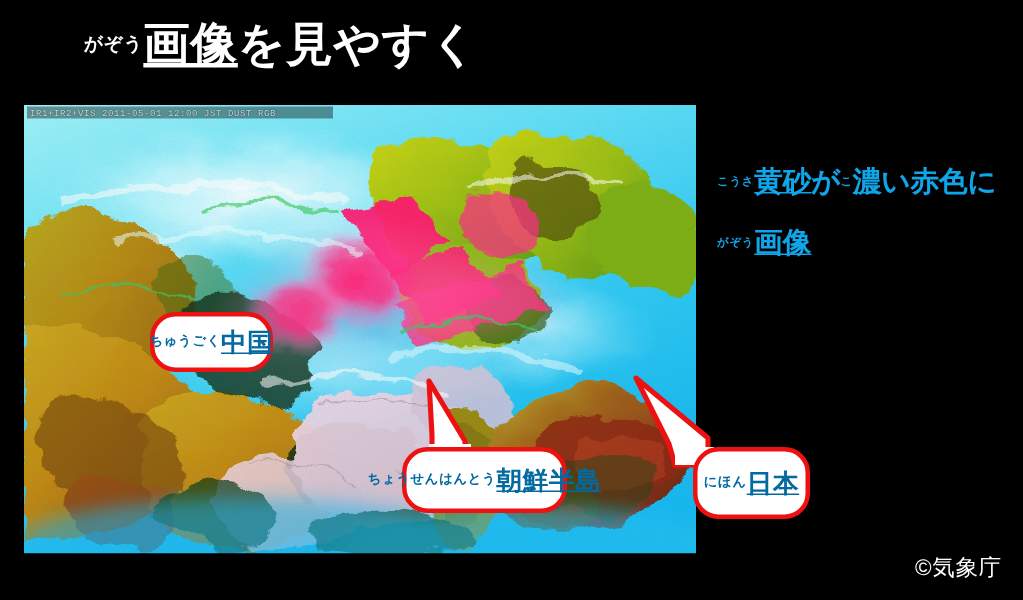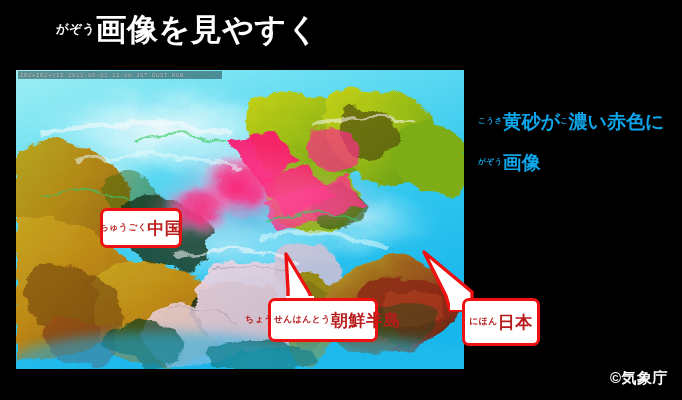--- a/index.html
+++ b/index.html
@@ -46,20 +46,21 @@
     font-size: 0.40em;
     font-weight: 700;
     line-height: 1;
     margin-bottom: 0.10em;
     letter-spacing: 0.5px;
     white-space: nowrap;
   }
   .rb > .rbase {
     line-height: 1;
     white-space: nowrap;
+    text-decoration: underline;
   }
   .nobase {
     display: inline-block;
     vertical-align: bottom;
     line-height: 1;
   }
 
   
   #right-caption {
     position: absolute;
@@ -115,22 +116,22 @@
     text-shadow: 0 0 1px #000;
     background: rgba(0,0,0,0.45);
     padding: 0 2px;
   }
 
   
   .callout {
     position: absolute;
     background: #ffffff;
     border: 3px solid #ee1111;
-    border-radius: 7px;
-    color: #b91c1c;
+    border-radius: 17px;
+    color: #0369a1;
     text-align: center;
     z-index: 20;
     box-sizing: border-box;
     display: flex;
     align-items: center;
     justify-content: center;
     line-height: 1;
   }
   .callout .ctext {
     font-size: 17px;
@@ -167,21 +168,21 @@
     overflow: visible;
   }
 
   
   #copyright {
     position: absolute;
     right: 14px;
     bottom: 12px;
     color: #ffffff;
     font-size: 15px;
-    font-weight: 700;
+    font-weight: 400;
     letter-spacing: 0.5px;
     white-space: nowrap;
   }
 </style>
 </head>
 <body>
 
 <div id="slide">
 
   <div id="title">

